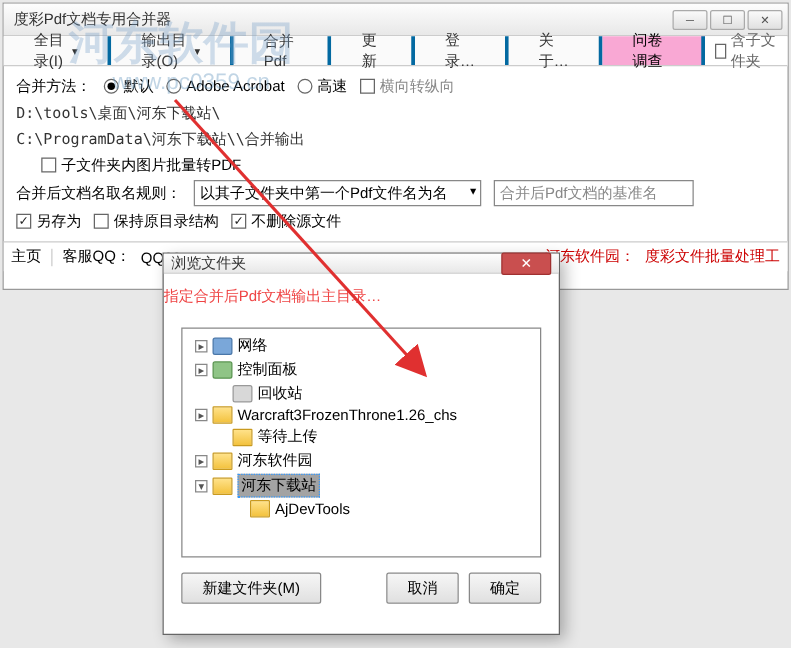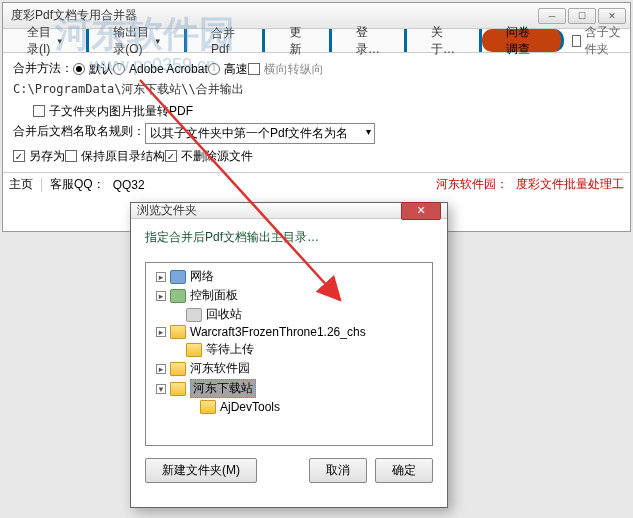--- a/index.html
+++ b/index.html
@@ -12,46 +12,46 @@
 
 .main-window { position: absolute; top: 2px; left: 2px; width: 629px; height: 230px; background: #fff; border: 1px solid #999; }
 .titlebar { height: 26px; background: linear-gradient(#fdfdfd,#e8e8e8); border-bottom: 1px solid #ccc; display: flex; align-items: center; padding: 0 4px; }
 .titlebar .title { flex: 1; font-size: 12px; color: #333; padding-left: 4px; }
 .win-btns { display: flex; gap: 2px; }
 .win-btn { width: 28px; height: 16px; border: 1px solid #aaa; border-radius: 2px; background: linear-gradient(#fafafa,#e0e0e0); display: flex; align-items: center; justify-content: center; font-size: 9px; color: #555; }
 
 
 .toolbar { height: 24px; display: flex; align-items: center; border-bottom: 1px solid #ccc; background: #fff; }
 .tb-btn { padding: 3px 24px; border-right: 3px solid #0369a1; background: #fafafa; color: #333; cursor: pointer; height: 100%; display: flex; align-items: center; }
-.tb-btn.green { background: #c2410c; color: #000; border-radius: 10px; }
+.tb-btn.green { background: #f9a8d4; color: #000; }
 .tb-btn.drop::after { content: "▾"; font-size: 9px; margin-left: 2px; }
 .tb-chk { padding: 3px 8px; display: flex; align-items: center; gap: 4px; color: #666; }
 
 
 .opts { padding: 4px 10px; }
-.row { display: flex; margin: 3px 0; min-height: 18px; }
+.row { display: flex; align-items: center; gap: 10px; margin: 3px 0; min-height: 18px; }
 .radio, .check { display: flex; align-items: center; gap: 4px; }
 .radio-dot { width: 12px; height: 12px; border: 1px solid #666; border-radius: 50%; display: inline-flex; align-items: center; justify-content: center; }
 .radio-dot.on::after { content: ""; width: 6px; height: 6px; background: #000; border-radius: 50%; }
 .checkbox { width: 12px; height: 12px; border: 1px solid #666; background: #fff; display: inline-flex; align-items: center; justify-content: center; font-size: 10px; color: #222; }
 .checkbox.on::after { content: "✓"; }
 .path { color: #333; font-family: Consolas, monospace; font-size: 12px; }
 .select { border: 1px solid #888; background: #fff; padding: 1px 18px 1px 4px; position: relative; min-width: 230px; }
 .select::after { content: "▾"; position: absolute; right: 3px; top: 2px; font-size: 10px; }
 .textbox { border: 1px solid #888; background: #fff; padding: 1px 4px; color: #888; min-width: 160px; }
 .linkbar { border-top: 1px solid #ccc; display: flex; align-items: center; padding: 3px 6px; gap: 8px; background: #fff; }
 .linkbar span.sep { border-left: 1px solid #ccc; height: 14px; }
 .red { color: #cc0000; }
 
 
 .dialog { position: absolute; top: 202px; left: 130px; width: 318px; height: 306px; background: #fff; border: 1px solid #666; box-shadow: 4px 4px 12px rgba(0,0,0,0.3); z-index: 20; }
 .dlg-title { height: 16px; background: linear-gradient(#fdfdfd,#e8e8e8); border-bottom: 1px solid #ccc; display: flex; align-items: center; padding: 0 6px; }
 .dlg-title .t { flex: 1; color: #333; }
 .close-x { width: 40px; height: 18px; background: #c94f4f; border: 1px solid #a03030; border-radius: 2px; color: #fff; display: flex; align-items: center; justify-content: center; font-size: 11px; }
-.dlg-msg { padding: 10px 14px; color: #14532d; }
+.dlg-msg { padding: 10px 0; color: #ef4444; }
 .tree-box { margin: 6px 14px; border: 1px solid #888; height: 184px; overflow: hidden; background: #fff; padding: 4px 2px; }
 .tree-item { display: flex; align-items: center; gap: 4px; padding: 1px 0; padding-left: var(--ind,8px); }
 .tree-item.sel .lbl { background: #a3a3a3; border: 1px dotted #3399ff; padding: 0 2px; }
 .exp { width: 10px; height: 10px; border: 1px solid #888; display: inline-flex; align-items: center; justify-content: center; font-size: 9px; color: #555; background: #fff; }
 .exp.blank { border: none; }
 .exp.open::before { content: "▾"; }
 .exp.closed::before { content: "▸"; }
 .ico { width: 16px; height: 14px; display: inline-block; }
 .ico.folder { background: linear-gradient(#ffe28a,#f3c23e); border: 1px solid #c99a1f; border-radius: 1px; }
 .ico.net { background: #7aa7d9; border: 1px solid #4a77a9; border-radius: 2px; }
@@ -113,31 +113,35 @@
       <label class="radio">
           <span class="radio-dot"></span>
           <span>高速</span>
         </label>
       <label class="check" style="color:#888">
           <span class="checkbox"></span>
           <span>横向转纵向</span>
         </label>
     </div>
     <div class="row">
+        <span class="path">D:\tools\桌面\河东下载站\</span>
+      </div>
+    <div class="row">
         <span class="path">C:\ProgramData\河东下载站\\合并输出</span>
       </div>
     <div class="row">
       <label class="check" style="margin-left:20px">
           <span class="checkbox"></span>
           <span>子文件夹内图片批量转PDF</span>
         </label>
     </div>
     <div class="row">
       <span>合并后文档名取名规则：</span>
       <div class="select">以其子文件夹中第一个Pdf文件名为名</div>
+      <div class="textbox">合并后Pdf文档的基准名</div>
     </div>
     <div class="row">
       <label class="check">
           <span class="checkbox on"></span>
           <span>另存为</span>
         </label>
       <label class="check">
           <span class="checkbox"></span>
           <span>保持原目录结构</span>
         </label>

